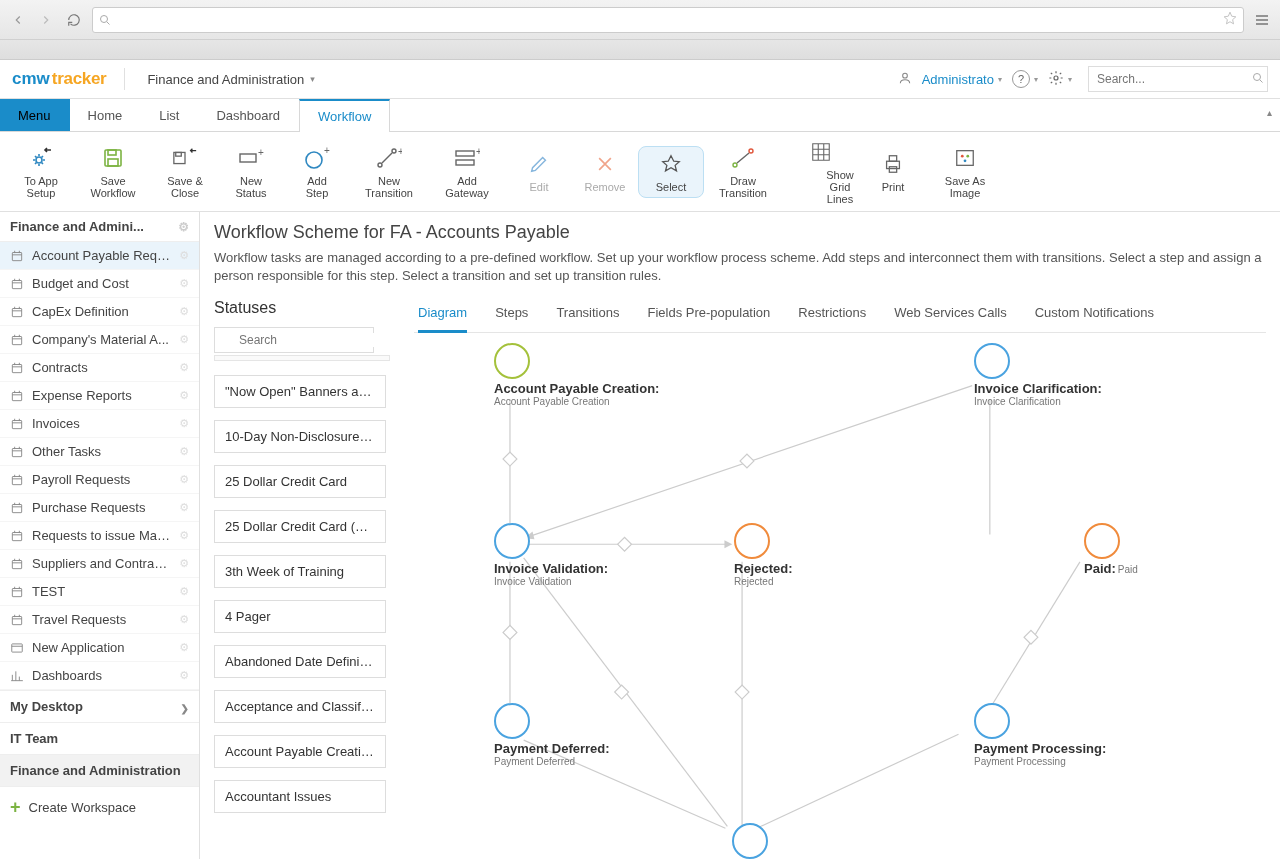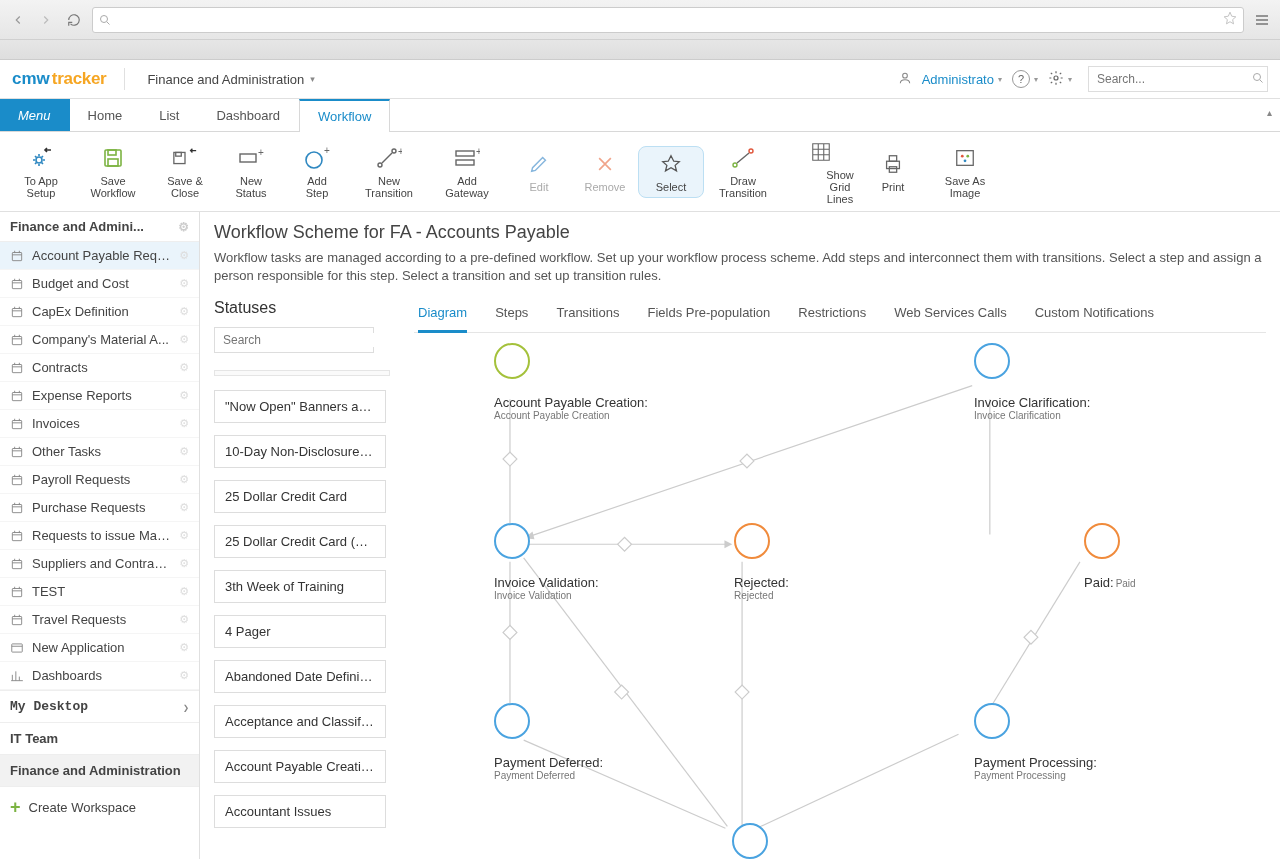--- a/index.html
+++ b/index.html
@@ -28,21 +28,21 @@
   .help-circle { width:18px; height:18px; border:1px solid #999; border-radius:50%; display:flex; align-items:center; justify-content:center; font-size:11px; color:#666;}
   .gear-icon { color:#666;}
   .caret { font-size:8px; color:#999; margin-left:-6px;}
   .search-box { width:180px; height:26px; border:1px solid #ddd; background:#fff; display:flex; align-items:center; padding:0 8px; color:#aaa;}
   .search-box input { border:none; outline:none; flex:1; font-size:12px; color:#0f766e;}
   .search-mag { color:#aaa;}
 
   
   .tabbar { height: 33px; border-bottom: 1px solid #d8d8d8; display:flex; align-items:stretch; position: relative;}
   .tab { padding: 0 18px; display:flex; align-items:center; color:#555; border-right:1px solid transparent; cursor:pointer;}
-  .tab.menu-tab { background:#1a8cc9; color:#ffffff; font-weight:500;font-style:italic;}
+  .tab.menu-tab { background:#1a8cc9; color:#000000; font-weight:500;}
   .tab.active { color:#1a8cc9; border-left:1px solid #d8d8d8; border-right:1px solid #d8d8d8; border-top:2px solid #1a8cc9; background:#fff; margin-bottom:-1px; }
   .tabbar-collapse { position:absolute; right:8px; top:8px; color:#888; font-size:10px;}
 
   
   .ribbon { height: 80px; border-bottom: 1px solid #e0e0e0; display:flex; align-items:center; padding: 4px 8px; gap: 0;}
   .ribbon-item { width: 66px; display:flex; flex-direction:column; align-items:center; justify-content:center; gap:4px; font-size:11px; color:#444; text-align:center; padding: 4px 2px; cursor:pointer;}
   .ribbon-item.wide { width: 78px;}
   .ribbon-item.sel { background:#eaf4fb; border:1px solid #bcdff3; border-radius:8px;}
   .ribbon-item.disabled { color:#aaa;}
   .ribbon-icon { width:26px; height:26px; display:flex; align-items:center; justify-content:center;}
@@ -66,35 +66,35 @@
   .plus-icon { color:#7cb342; font-size:18px; font-weight:700;}
 
   
   .content { flex:1; padding: 10px 14px; overflow:hidden; position:relative;}
   .content-title { font-size: 18px; color:#444; margin-bottom: 6px;}
   .content-desc { font-size: 13px; color:#555; margin-bottom: 14px; line-height:1.4;}
 
   .content-row { display:flex; gap: 0; height: calc(100% - 90px);}
   .statuses-panel { width: 200px; }
   .statuses-title { font-size:16px; font-weight:500; color:#333; margin-bottom:10px;}
-  .statuses-search { width:160px; height:26px; border:1px solid #ddd; padding:0 8px; display:flex; align-items:center; color:#aaa; margin-bottom:17px;}
+  .statuses-search { width:160px; height:26px; border:1px solid #ddd; padding:0 24px; display:flex; align-items:center; color:#aaa; margin-bottom:2px;}
   .statuses-search input { border:none; outline:none; flex:1; font-size:12px;}
   .statuses-scroll-hint { width:176px; height:6px; border:1px solid #e5e5e5; margin-bottom:14px; background:#fafafa;}
   .status-pill { width:172px; border:1px solid #ddd; padding: 8px 10px; margin-bottom:12px; font-size:13px; color:#333; white-space:nowrap; overflow:hidden; text-overflow:ellipsis; cursor:grab;}
 
   .diagram-panel { flex:1; }
   .subtabs { display:flex; gap: 28px; border-bottom:1px solid #e5e5e5; padding: 0 4px;}
   .subtab { padding: 6px 0 10px 0; color:#555; cursor:pointer;}
   .subtab.active { color:#1a8cc9; border-bottom: 3px solid #1a8cc9; font-weight:500; margin-bottom:-1px;}
   .canvas { position:relative; width:100%; height: 540px; overflow:hidden;}
   .node { position:absolute; }
   .node-circle { width:36px; height:36px; border-radius:50%; border:2px solid #4aa3e0; background:#fff;}
   .node-circle.green { border-color:#a4c13b;}
   .node-circle.orange { border-color:#f08b3c;}
-  .node-title { font-weight:400; font-size:13px; color:#333; margin-top:16px; white-space:nowrap;}
+  .node-title { font-weight:700; font-size:13px; color:#333; margin-top:2px; white-space:nowrap;}
   .node-sub { font-size:10px; color:#777; white-space:nowrap;}
   .edge { stroke:#ccc; stroke-width:1.2; fill:none;}
   .diamond { fill:#fff; stroke:#ccc; stroke-width:1.2;}
   .arrowhead { fill:#ccc;}
 
   svg.canvas-svg { position:absolute; left:0; top:0; width:100%; height:100%;}
 
 </style>
 </head>
 <body>
@@ -492,21 +492,21 @@
         <div class="sidebar-item">
           <span class="sb-icon">
             <svg width="14" height="14" viewBox="0 0 24 24" stroke="#888" stroke-width="1.6" fill="none">
               <path d="M4 20V10M10 20V4M16 20v-7M22 20H2"></path>
             </svg>
           </span>
           <span class="sb-label">Dashboards</span>
           <span class="sb-gear">⚙</span>
         </div>
       </div>
-    <div class="sidebar-section subtle" style="display:flex;align-items:flex-end;justify-content:space-between;font-family:Liberation Mono, monospace;">
+    <div class="sidebar-section subtle" style="display:flex;align-items:flex-end;justify-content:space-between;">
       <span>My Desktop</span>
       <span class="sb-chev">❯</span>
     </div>
     <div class="sidebar-section">IT Team</div>
     <div class="sidebar-section active">Finance and Administration</div>
     <div class="create-ws">
       <span class="plus-icon">+</span>
       <span>Create Workspace</span>
     </div>
   </div>

